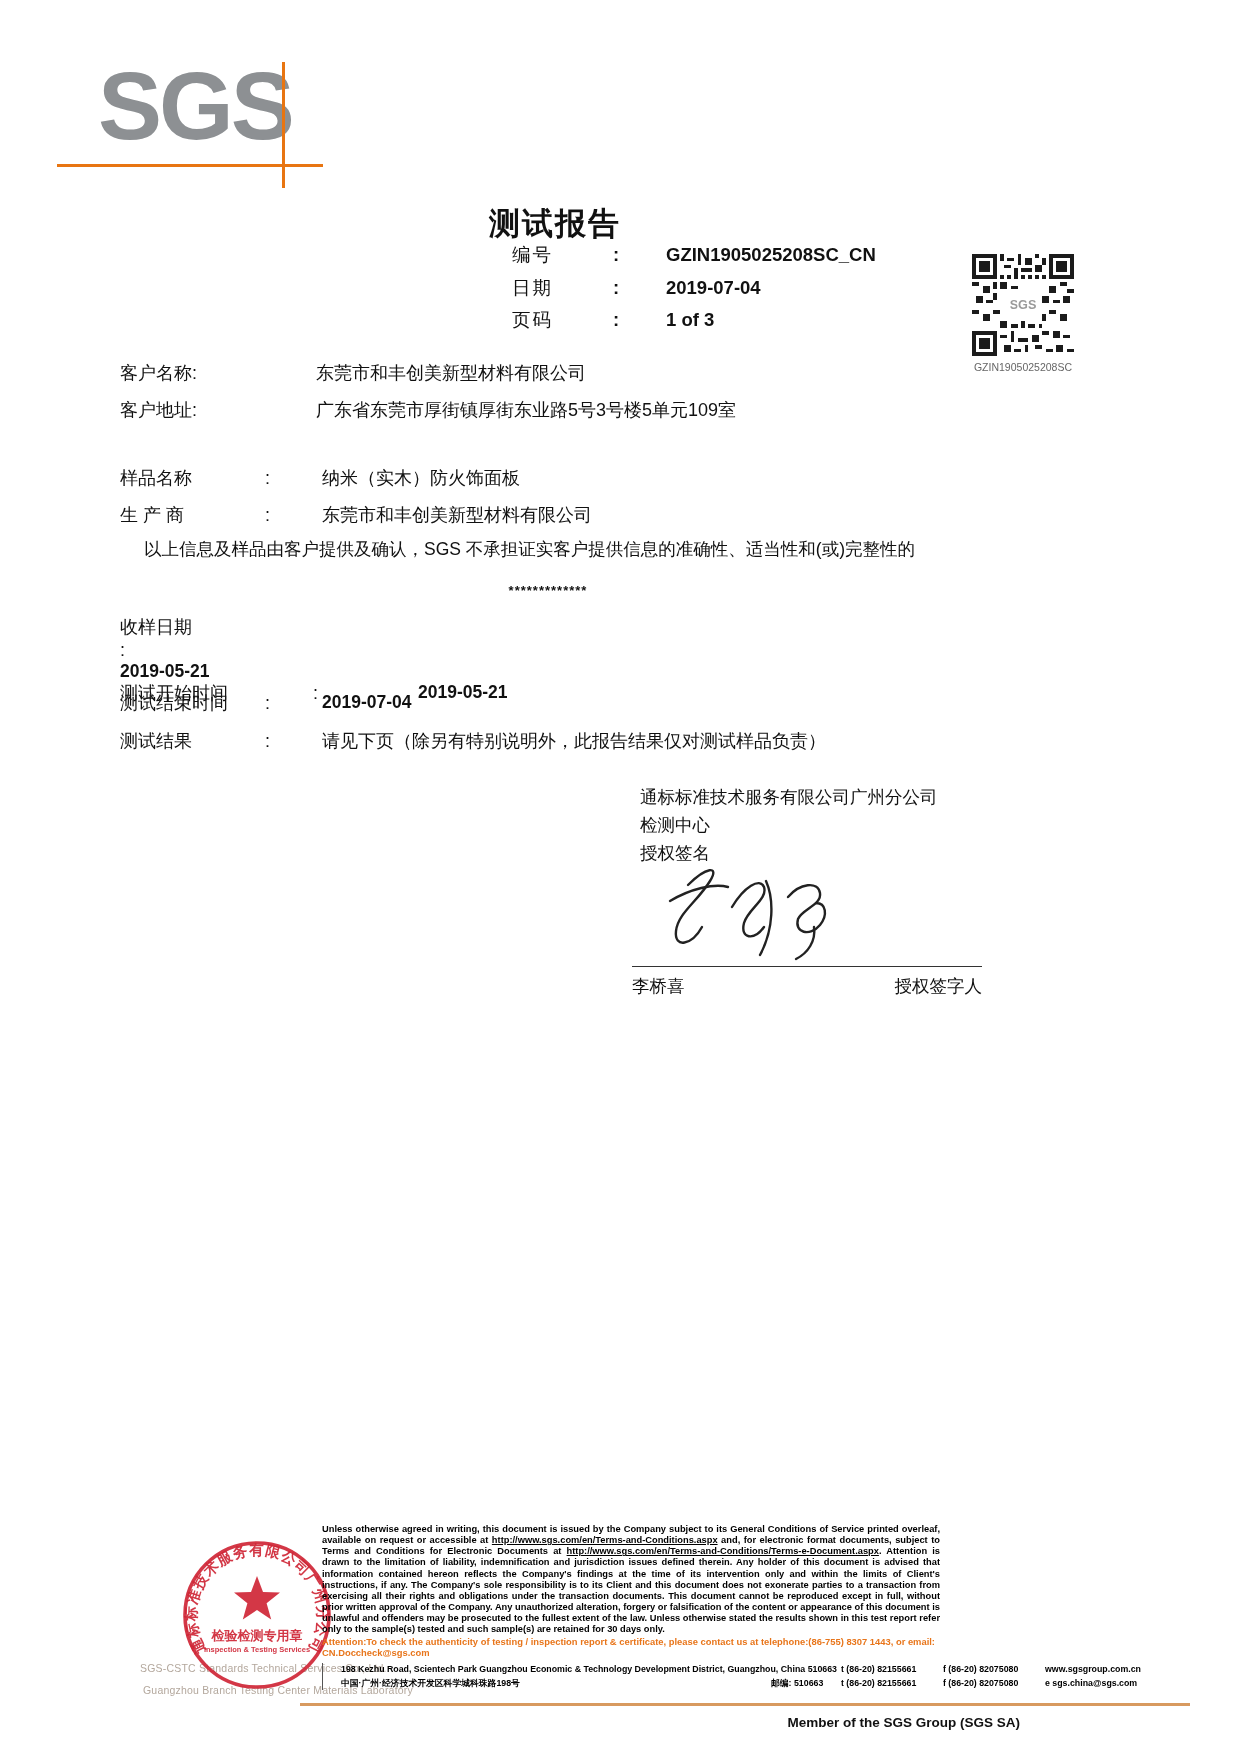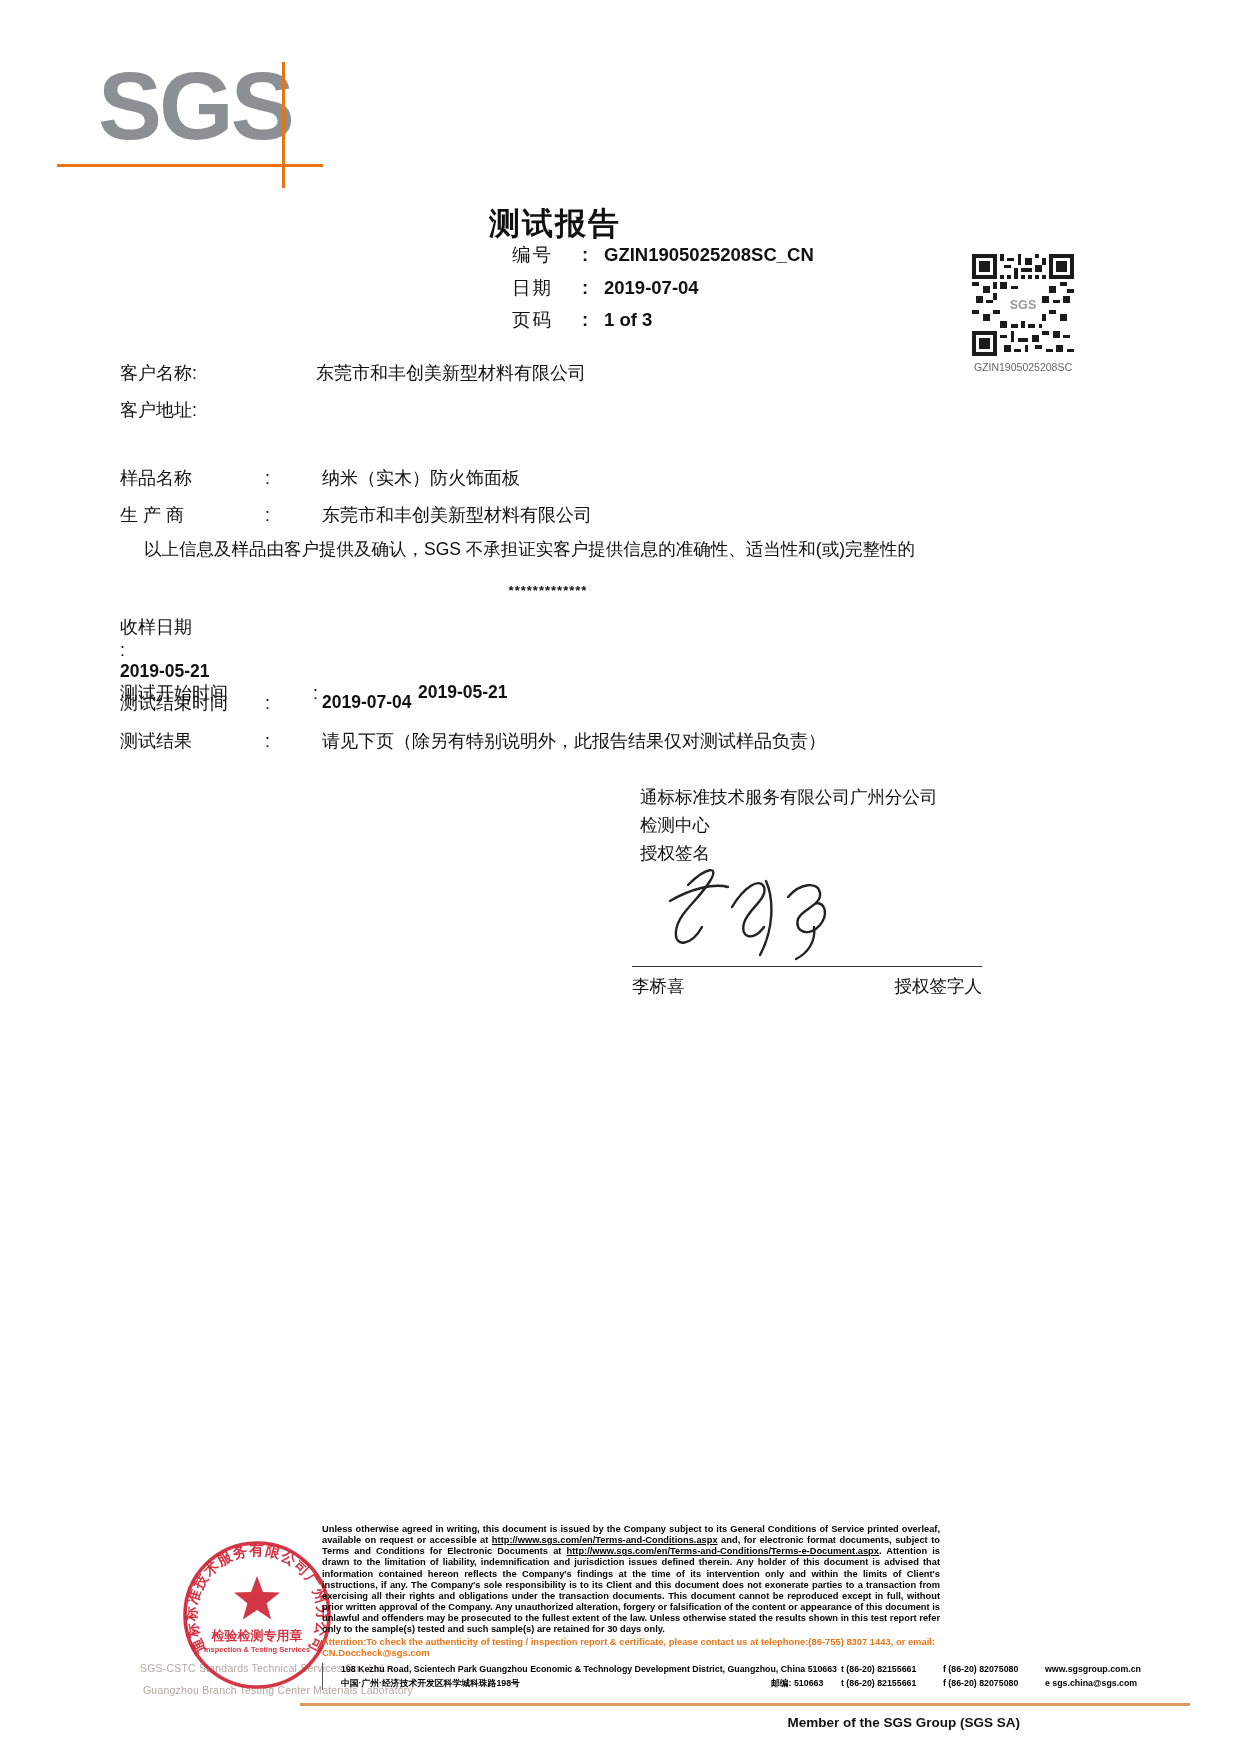--- a/index.html
+++ b/index.html
@@ -9,21 +9,21 @@
     font-family:"Liberation Sans","DejaVu Sans",sans-serif; color:#111;
   }
   
   .logo-text { position:absolute; left:98px; top:58px; font-size:96px; font-weight:bold;
                color:#8d9093; letter-spacing:-3px; line-height:1.0; }
   .logo-hline { position:absolute; left:57px; top:164px; width:266px; height:3px; background:#e87511; }
   .logo-vline { position:absolute; left:282px; top:62px; width:3px; height:126px; background:#e87511; }
   
   .doc-title { position:absolute; left:140px; top:194px; width:830px; text-align:center;
                font-size:31px; font-weight:bold; letter-spacing:2px;margin-top:9px; }
-  .hrow { position:absolute; left:512px; display:flex; font-size:18.5px; line-height:1.2; }
+  .hrow { position:absolute; left:512px; display:flex; font-size:18.5px; line-height:1.2;gap:31px; }
   .hrow .lbl { width:70px; letter-spacing:2px; }
   .hrow .col { width:22px; font-weight:bold; }
   .hrow .val { font-weight:bold; }
   .hrow1 { top:244px; } .hrow2 { top:277px; } .hrow3 { top:309px; }
   
   .qr-block { position:absolute; left:972px; top:254px; width:102px; }
   .qr-caption { margin-top:1px; width:102px; text-align:center; font-size:10.5px; color:#666; }
   
   .crow { position:absolute; left:120px; display:flex; font-size:18px; line-height:1.25; }
   .crow .lbl { width:196px; }
@@ -174,20 +174,21 @@
     </svg>
     <div class="qr-caption">GZIN1905025208SC</div>
   </div>
 
   <div class="crow crow1">
     <span class="lbl">客户名称:</span>
     <span class="val">东莞市和丰创美新型材料有限公司</span>
   </div>
   <div class="crow crow2">
     <span class="lbl">客户地址:</span>
+    <span class="val">广东省东莞市厚街镇厚街东业路5号3号楼5单元109室</span>
   </div>
 
   <div class="drow srow1">
     <span class="lbl">样品名称</span>
     <span class="col">:</span>
     <span class="val">纳米（实木）防火饰面板</span>
   </div>
   <div class="drow srow2">
     <span class="lbl">生 产 商</span>
     <span class="col">:</span>

